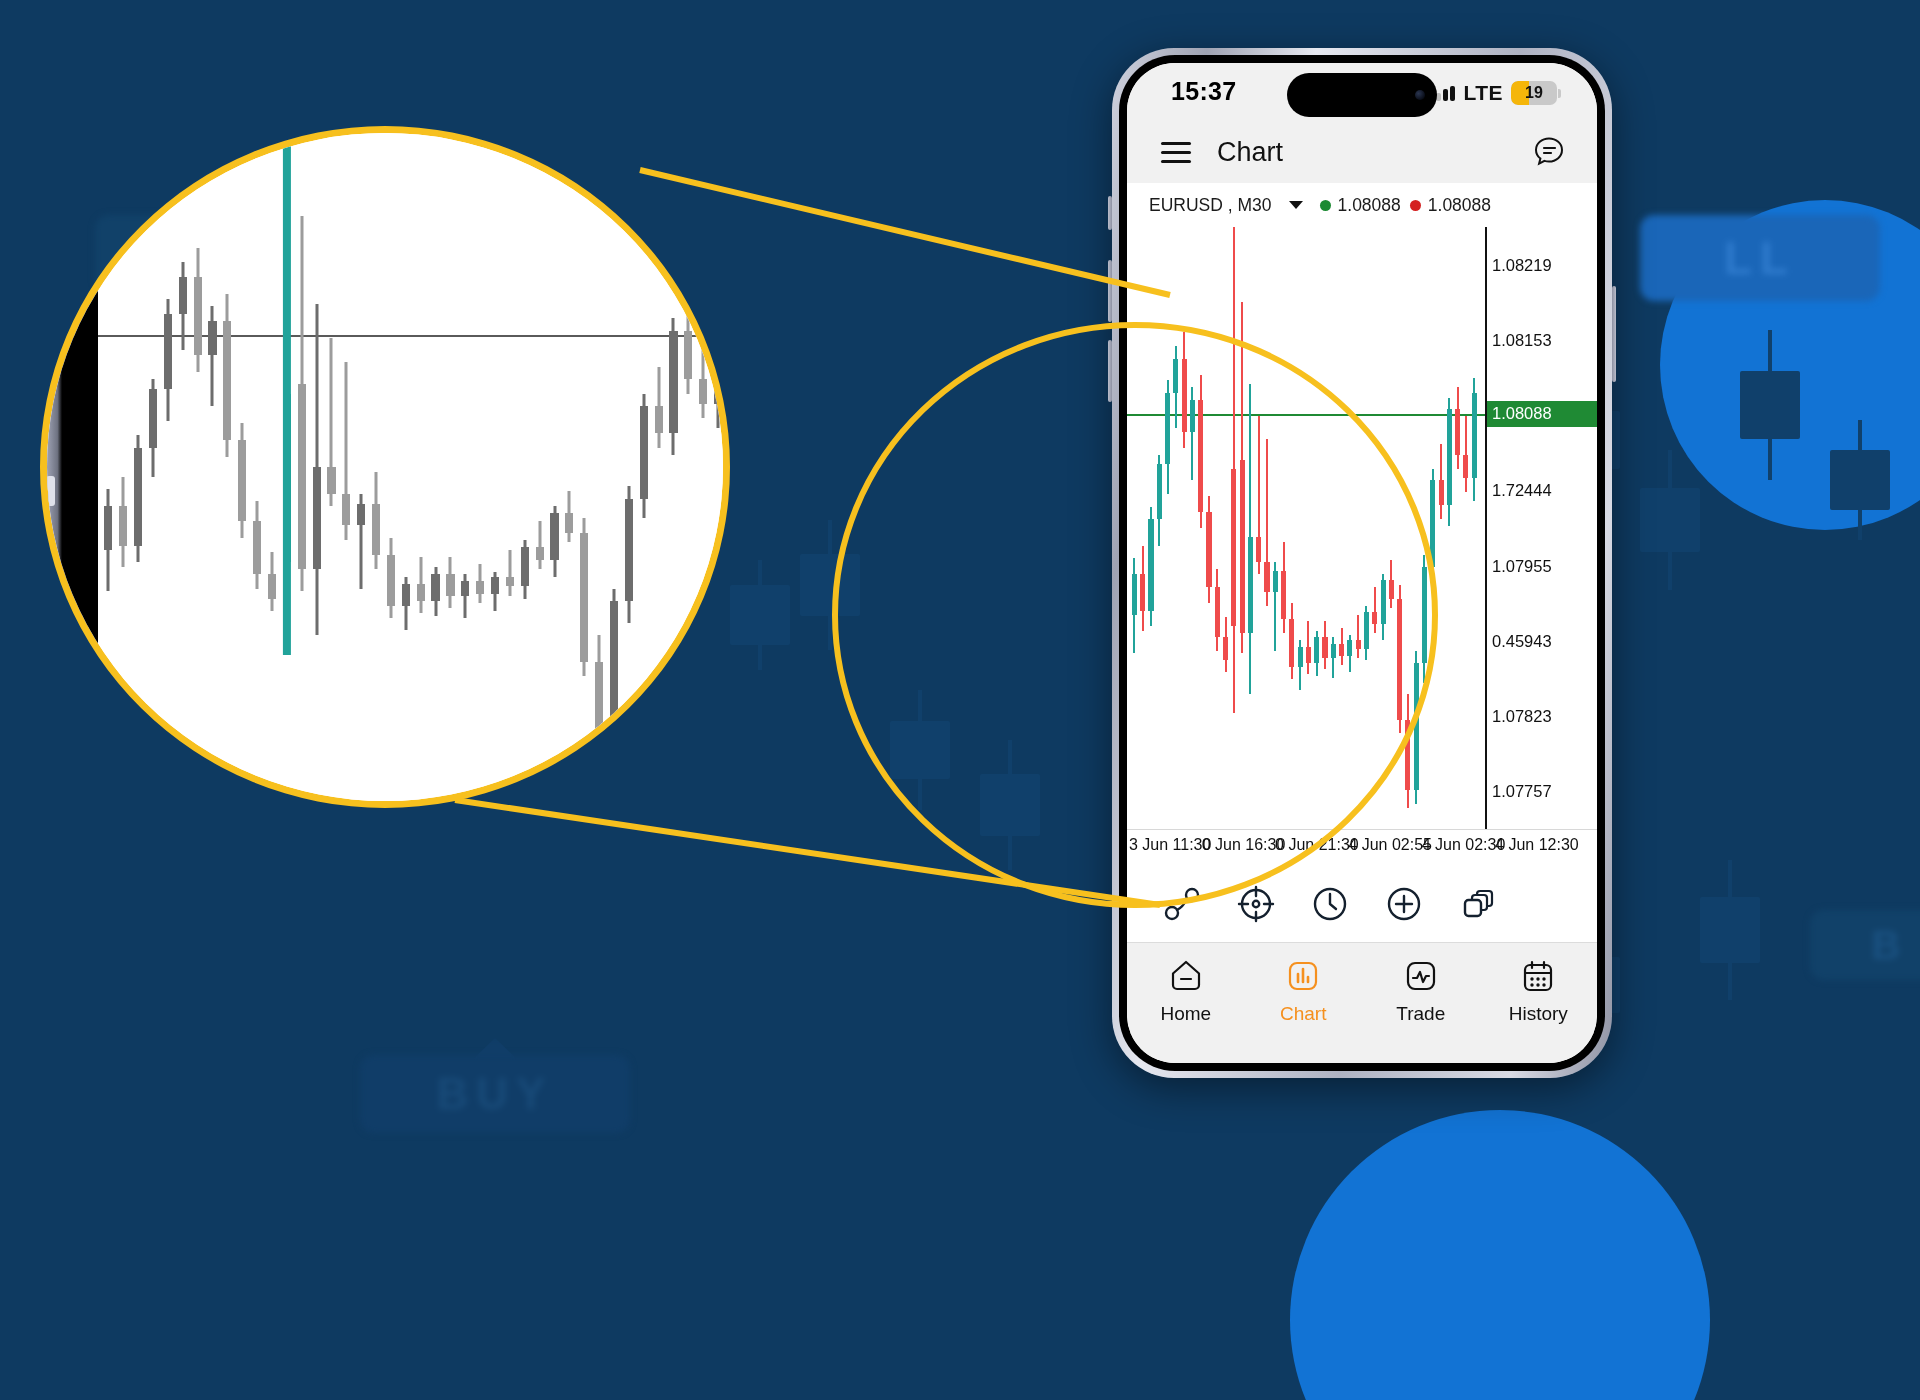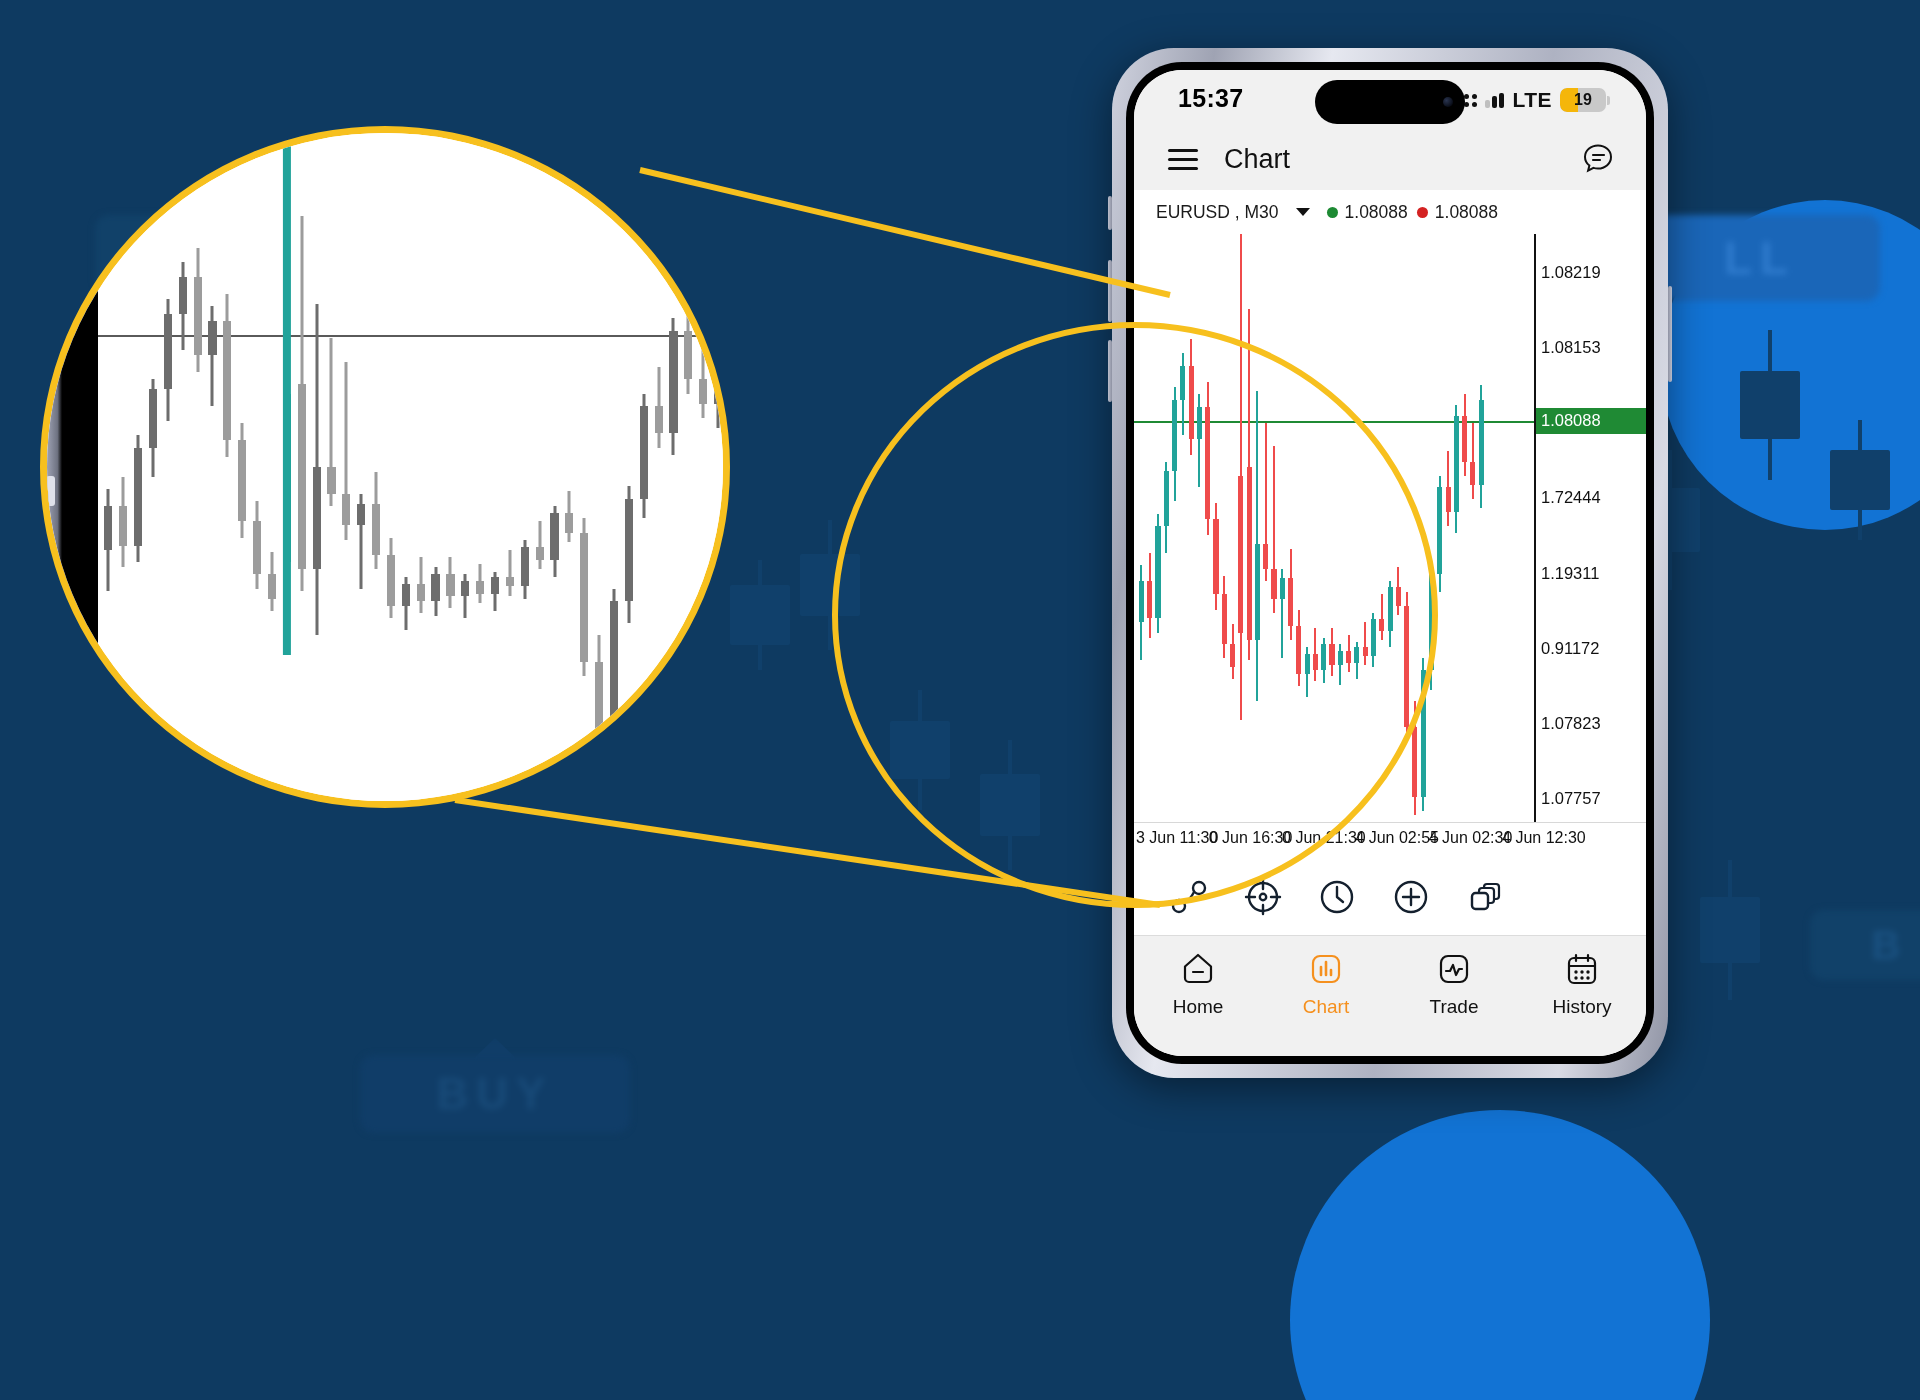--- a/index.html
+++ b/index.html
@@ -38,24 +38,24 @@
               background:#114169; color:#1a5181; }
   .wm-notch {
     position:absolute; width:46px; height:22px; background:#103d68;
     clip-path:polygon(50% 0%, 100% 100%, 0% 100%);
     filter:blur(3px);
   }
 
   
   #phone {
     position:absolute; left:1112px; top:48px;
-    width:556px; height:1030px;
+    width:500px; height:1030px;
     border-radius:62px;
     background:linear-gradient(100deg,#cfd2de 0%,#9fa3b3 14%,#e6e8f0 30%,#aeb2c2 60%,#d8dae4 85%,#8e92a3 100%);
-    padding:14px;
+    padding:7px;
     box-shadow:0 10px 40px rgba(0,0,0,.45);
   }
   #phone-inner {
     width:100%; height:100%; border-radius:56px; background:#000;
     padding:8px; position:relative;
   }
   #phone-screen {
     width:100%; height:100%; border-radius:48px; background:#fff;
     overflow:hidden; position:relative; display:flex; flex-direction:column;
   }
@@ -502,22 +502,22 @@
             <div class="candle" style="left: 344.658px; top: 150.5px; width: 5.13796px; height: 123.136px;">
               <div class="wick" style="top: 0px; height: 100%; background: rgb(33, 163, 154); width: 2px;"></div>
               <div class="body" style="top: 15.9621px; height: 84.3712px; background: rgb(33, 163, 154);"></div>
             </div>
           </div>
         <div id="price-axis">
           <div id="price-tag" style="top: 186.985px;">1.08088</div>
         <div class="price-tick" style="top: 37.625px;">1.08219</div>
             <div class="price-tick" style="top: 112.875px;">1.08153</div>
             <div class="price-tick" style="top: 263.375px;">1.72444</div>
-            <div class="price-tick" style="top: 338.625px;">1.19311</div>
-            <div class="price-tick" style="top: 413.875px;">0.91172</div>
+            <div class="price-tick" style="top: 338.625px;">1.07955</div>
+            <div class="price-tick" style="top: 413.875px;">0.45943</div>
             <div class="price-tick" style="top: 489.125px;">1.07823</div>
             <div class="price-tick" style="top: 564.375px;">1.07757</div>
           </div>
       </div>
 
       <div id="time-axis">
           <div class="time-tick" style="left: 43.2px;">3 Jun 11:30</div>
           <div class="time-tick" style="left: 116.533px;">0 Jun 16:30</div>
           <div class="time-tick" style="left: 189.867px;">0 Jun 21:30</div>
           <div class="time-tick" style="left: 263.2px;">4 Jun 02:55</div>

